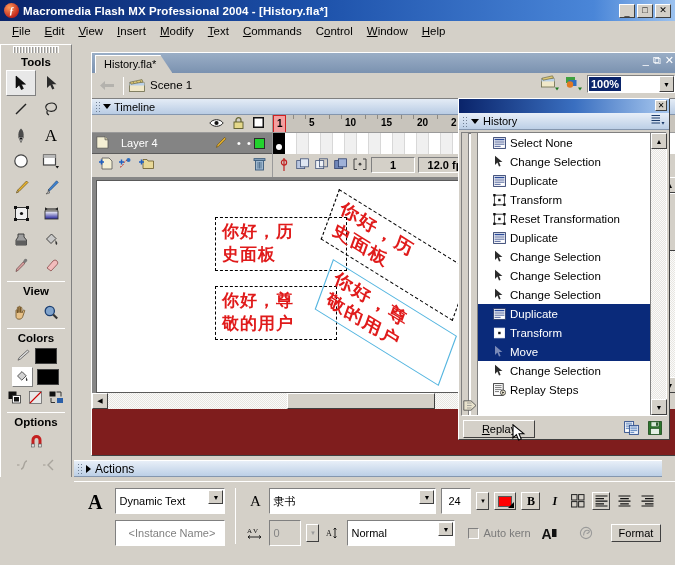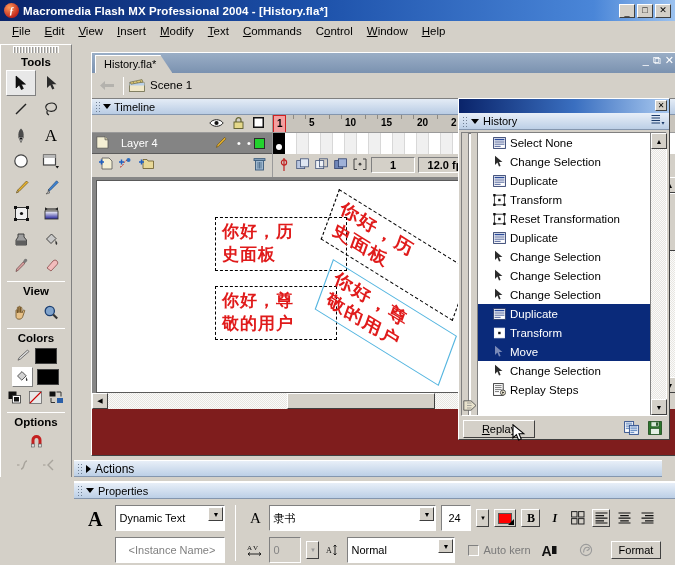--- a/index.html
+++ b/index.html
@@ -494,20 +494,42 @@
       <div class="vsep"></div>
       <div class="scene-label">
         <svg width="16" height="13" viewBox="0 0 16 13">
             <rect x="0.5" y="4" width="15" height="8.5" fill="#f0e8c8" stroke="#6a6a4a" stroke-width="0.8"></rect>
             <rect x="0.5" y="4" width="15" height="2.5" fill="#b9d0e8"></rect>
             <path d="M1 3.2 L13 0.6 L14 3 L2 5.2 Z" fill="#e0c972" stroke="#6a6a4a" stroke-width="0.7"></path>
             <path d="M4 2.6 L5 4.6 M7.5 2.1 L8.5 4.1 M11 1.5 L12 3.5" stroke="#6a6a4a" stroke-width="0.6"></path>
           </svg>
         <span>Scene 1</span>
       </div>
+      <div class="sb-right">
+        <span>
+          <svg width="19" height="16" viewBox="0 0 19 16">
+              <rect x="0.5" y="4" width="13" height="8" fill="#f0e8c8" stroke="#6a6a4a" stroke-width="0.8"></rect>
+              <rect x="0.5" y="4" width="13" height="2.4" fill="#b9d0e8"></rect>
+              <path d="M1 3.2 L11.5 0.8 L12.5 3 L2 5.2 Z" fill="#e0c972" stroke="#6a6a4a" stroke-width="0.7"></path>
+              <path d="M14 12.5 L18 12.5 L16 15.5 Z" fill="#1f7a1f"></path>
+            </svg>
+        </span>
+        <span>
+          <svg width="19" height="16" viewBox="0 0 19 16">
+              <path d="M2 2 L11 2 L11 8 L2 8 Z" fill="#3fa03f"></path>
+              <rect x="4.5" y="5" width="8" height="6" fill="#2f6fbf"></rect>
+              <circle cx="6" cy="9.5" r="3.2" fill="#e07a22"></circle>
+              <path d="M14 12.5 L18 12.5 L16 15.5 Z" fill="#1f7a1f"></path>
+            </svg>
+        </span>
+        <span class="zoom-box">
+          <span class="zoom-val">100%</span>
+          <span class="zoom-arrow">▼</span>
+        </span>
+      </div>
     </div>
 
     <div class="tl-header">
       <span class="grip-dots"></span>
       <span class="tri"></span>
       <span class="tl-title">Timeline</span>
     </div>
 
     <div class="tl-body">
       <div class="tl-left">
@@ -924,25 +946,20 @@
 
   <div class="actions-panel">
     <div class="panel-bar">
       <span class="grip-dots"></span>
       <span class="tri r"></span>
       <span style="font-size:12px;">Actions</span>
     </div>
   </div>
 
   <div class="props-panel">
-    <div class="panel-bar">
-      <span class="grip-dots"></span>
-      <span class="tri"></span>
-      <span style="font-size:11px;">Properties</span>
-    </div>
 
     <div class="props-body">
       <div class="props-bigA">A</div>
 
       <div class="pcol">
         <div class="sel-box" style="width:110px;">
           <span>Dynamic Text</span>
           <span class="arw">▼</span>
         </div>
         <div class="sel-box ghost" style="width:110px;justify-content:center;">

